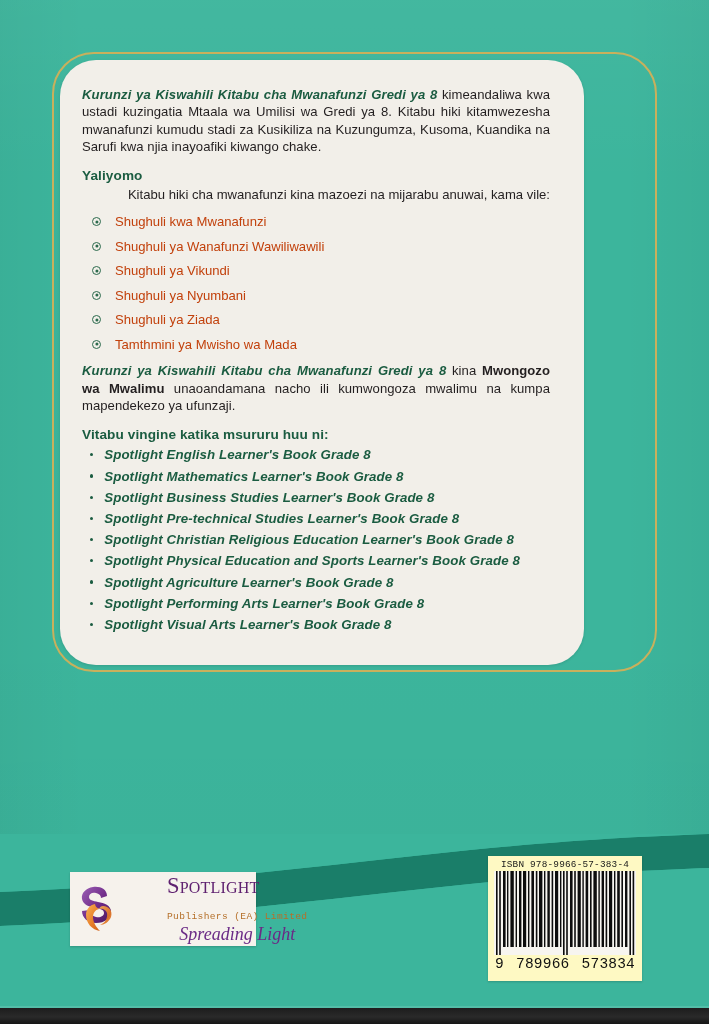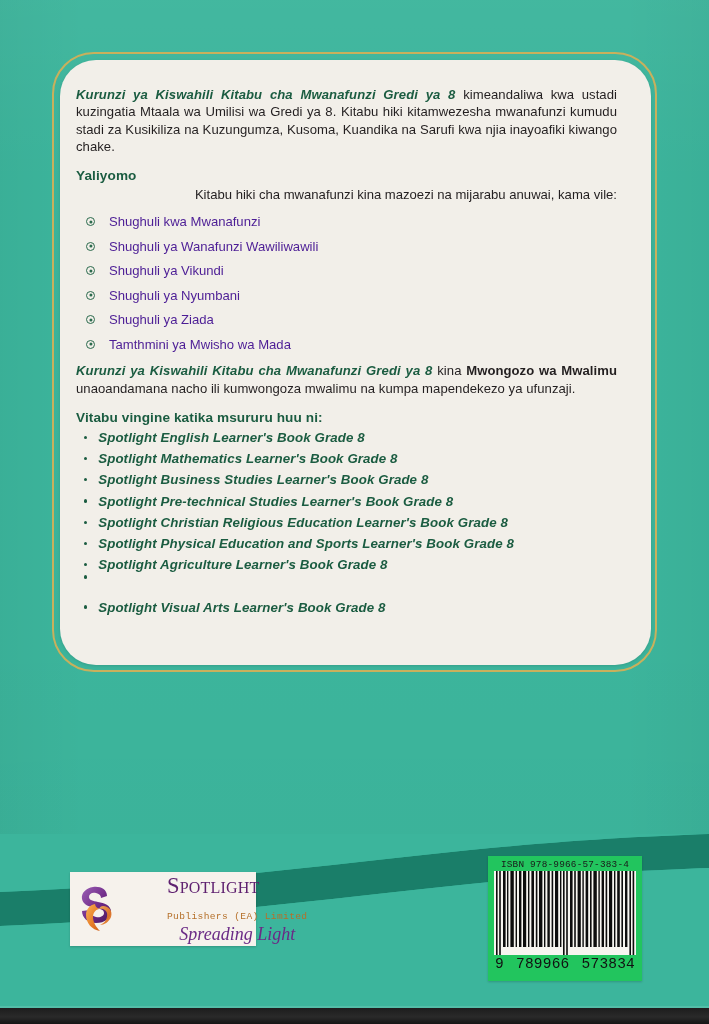--- a/index.html
+++ b/index.html
@@ -54,26 +54,26 @@
     width: 605px;
     height: 620px;
     border: 2px solid #c9b05c;
     border-radius: 42px;
     box-sizing: border-box;
   }
   .panel {
     position: absolute;
     left: 60px;
     top: 60px;
-    width: 591px;
+    width: 524px;
     height: 605px;
     background: #f2efe9;
     border-radius: 36px;
     box-sizing: border-box;
-    padding: 26px 34px 20px 16px;
+    padding: 26px 34px 20px 22px;
     box-shadow: 0 1px 3px rgba(0,0,0,0.12);
   }
 
   .blurb {
     color: #231f20;
     font-size: 13.1px;
     line-height: 17.3px;
     text-align: justify;
     margin: 0 0 13px 0;
     letter-spacing: 0.05px;
@@ -103,21 +103,21 @@
 
   ul.ring-list {
     list-style: none;
     margin: 0 0 6px 0;
     padding: 0;
   }
   ul.ring-list li {
     display: flex;
     align-items: center;
     font-size: 13.1px;
-    color: #4c1d95;
+    color: #c2410c;
     height: 24.5px;
     padding-left: 10px;
   }
   .ring {
     flex: 0 0 auto;
     width: 9px;
     height: 9px;
     border-radius: 50%;
     border: 1.6px solid #2c6a4d;
     margin-right: 14px;
@@ -215,21 +215,21 @@
     white-space: nowrap;
   }
 
   
   .barcode-box {
     position: absolute;
     left: 488px;
     top: 856px;
     width: 154px;
     height: 125px;
-    background: #22c55e;
+    background: #fef9c3;
     box-sizing: border-box;
     padding: 3px 6px 2px 6px;
     box-shadow: 0 1px 2px rgba(0,0,0,0.18);
   }
   .isbn-line {
     font-family: "Liberation Mono", monospace;
     font-size: 9.4px;
     color: #1a1a1a;
     text-align: center;
     letter-spacing: 0.2px;
@@ -346,20 +346,21 @@
       <li>
         <span class="dot"></span>
         <span class="series-title">Spotlight Physical Education and Sports Learner's Book Grade 8</span>
       </li>
       <li>
         <span class="dot"></span>
         <span class="series-title">Spotlight Agriculture Learner's Book Grade 8</span>
       </li>
       <li>
         <span class="dot"></span>
+        <span class="series-title">Spotlight Performing Arts Learner's Book Grade 8</span>
       </li>
       <li>
         <span class="dot"></span>
         <span class="series-title">Spotlight Visual Arts Learner's Book Grade 8</span>
       </li>
     </ul>
   </div>
 
   <div class="logo-box">
     <svg class="logo-mark" viewBox="0 0 40 50">

